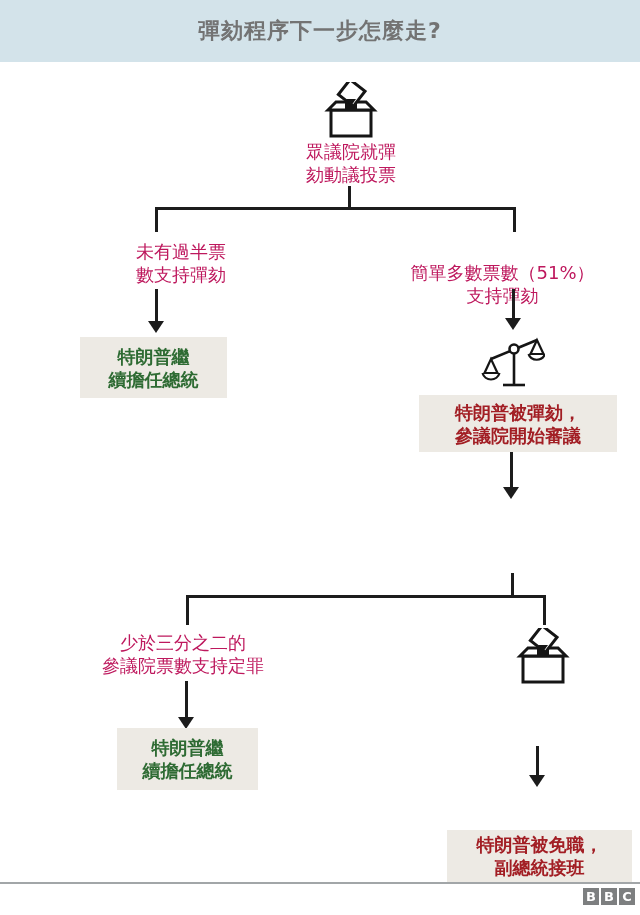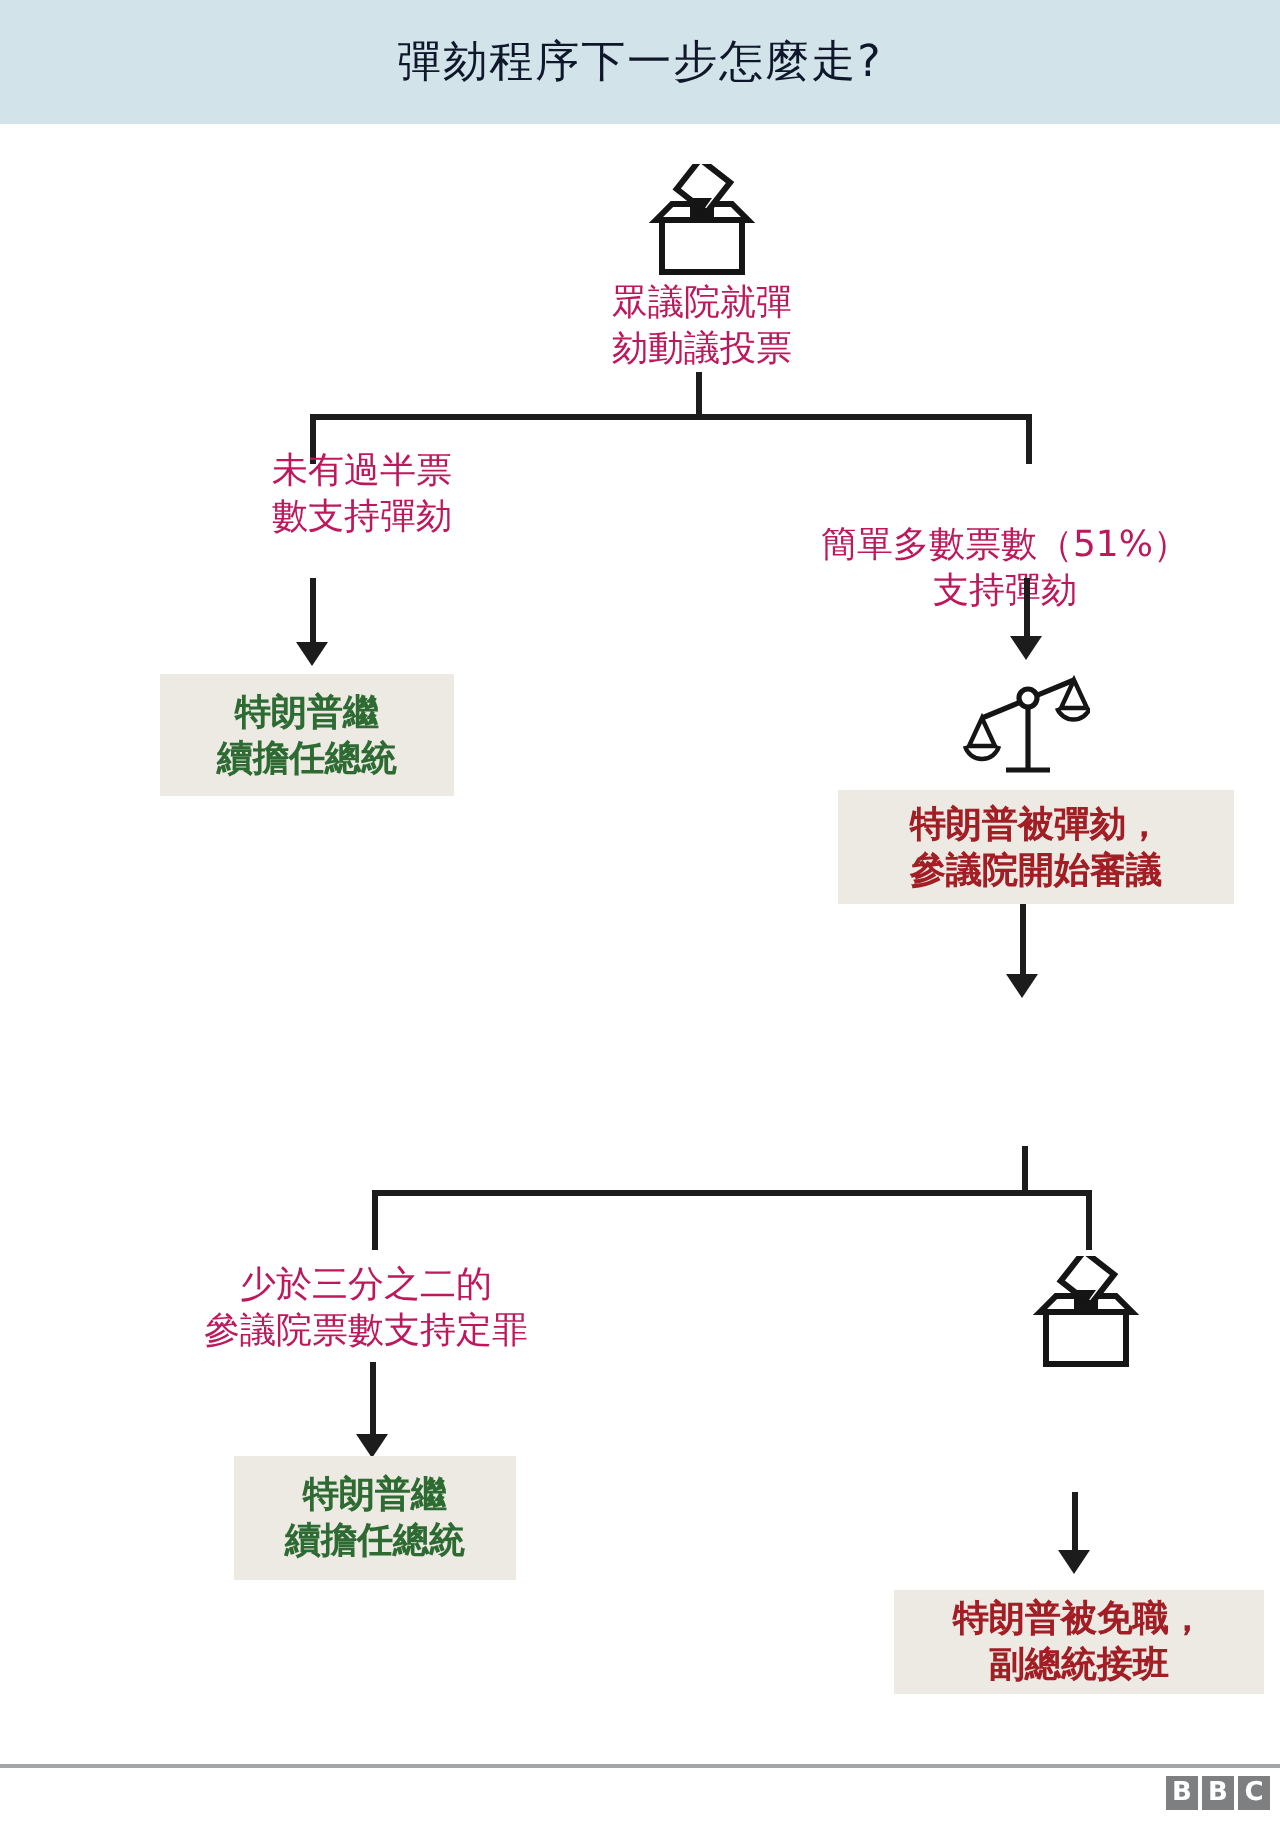--- a/index.html
+++ b/index.html
@@ -5,21 +5,21 @@
   html,body{margin:0;padding:0;background:#fff;}
   .canvas{
     position:relative;width:640px;height:915px;background:#ffffff;
     font-family:"DejaVu Sans","Liberation Sans",sans-serif;
     color:#222;overflow:hidden;
   }
   .header{
     position:absolute;left:0;top:0;width:640px;height:62px;
     background:#d3e3ea;display:flex;align-items:center;justify-content:center;
   }
-  .header .title{font-size:22px;font-weight:normal;color:#0f172a;letter-spacing:1px;}
+  .header .title{font-size:22px;font-weight:bold;color:#737373;letter-spacing:1px;}
   .vline{position:absolute;width:3px;background:#1c1c1c;}
   .hline{position:absolute;height:3px;background:#1c1c1c;}
   .arrowhead{
     position:absolute;width:0;height:0;
     border-left:8px solid transparent;border-right:8px solid transparent;
     border-top:12px solid #1c1c1c;
   }
   .cond{
     position:absolute;text-align:center;font-size:18px;line-height:23px;
     color:#be185d;white-space:pre-line;
@@ -59,21 +59,21 @@
   </div>
 
   <div class="cond" style="left:291px;top:140px;width:120px;">眾議院就彈
 劾動議投票</div>
 
   <div class="vline" style="left:348px;top:186px;height:24px;"></div>
   <div class="hline" style="left:155px;top:207px;width:361px;"></div>
   <div class="vline" style="left:155px;top:207px;height:25px;"></div>
   <div class="vline" style="left:513px;top:207px;height:25px;"></div>
 
-  <div class="cond" style="left:111px;top:224px;width:140px;">未有過半票
+  <div class="cond" style="left:111px;top:240px;width:140px;">未有過半票
 數支持彈劾</div>
   <div class="vline" style="left:155px;top:289px;height:33px;"></div>
   <div class="arrowhead" style="left:148px;top:321px;"></div>
   <div class="outcome positive" style="left:80px;top:337px;width:147px;height:61px;">特朗普繼
 續擔任總統</div>
 
   <div class="cond" style="left:410px;top:240px;width:185px;margin-top:21px;">簡單多數票數（51%）
 支持彈劾</div>
   <div class="vline" style="left:512px;top:289px;height:30px;"></div>
   <div class="arrowhead" style="left:505px;top:318px;"></div>
@@ -114,21 +114,21 @@
       <rect x="7" y="28" width="40" height="26" fill="#fff" stroke="#151515" stroke-width="3"></rect>
       <path d="M4 28 L12 20 H42 L50 28 Z" fill="#fff" stroke="#151515" stroke-width="3"></path>
       <rect x="21" y="21" width="12" height="6" fill="#151515"></rect>
       <rect x="18" y="1" width="19" height="19" transform="rotate(38 27 11)" fill="#fff" stroke="#151515" stroke-width="3"></rect>
       <path d="M22 17 h10 l-5 7 z" fill="#151515"></path>
     </svg>
   </div>
 
   <div class="vline" style="left:536px;top:746px;height:30px;"></div>
   <div class="arrowhead" style="left:529px;top:775px;"></div>
-  <div class="outcome negative" style="left:447px;top:795px;width:185px;height:52px;">特朗普被免職，
+  <div class="outcome negative" style="left:447px;top:830px;width:185px;height:52px;">特朗普被免職，
 副總統接班</div>
 
   <div class="footer-line"></div>
   <div class="bbc">
     <div class="blk">B</div>
     <div class="blk">B</div>
     <div class="blk">C</div>
   </div>
 
 </div>

